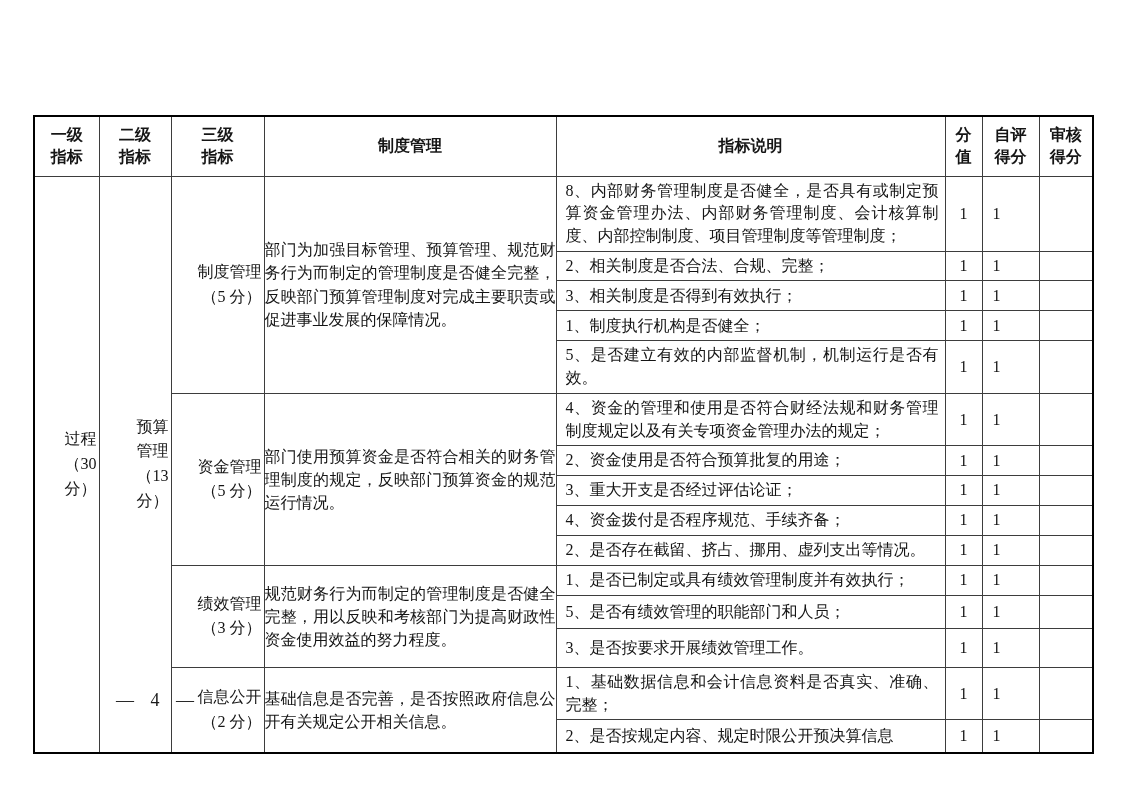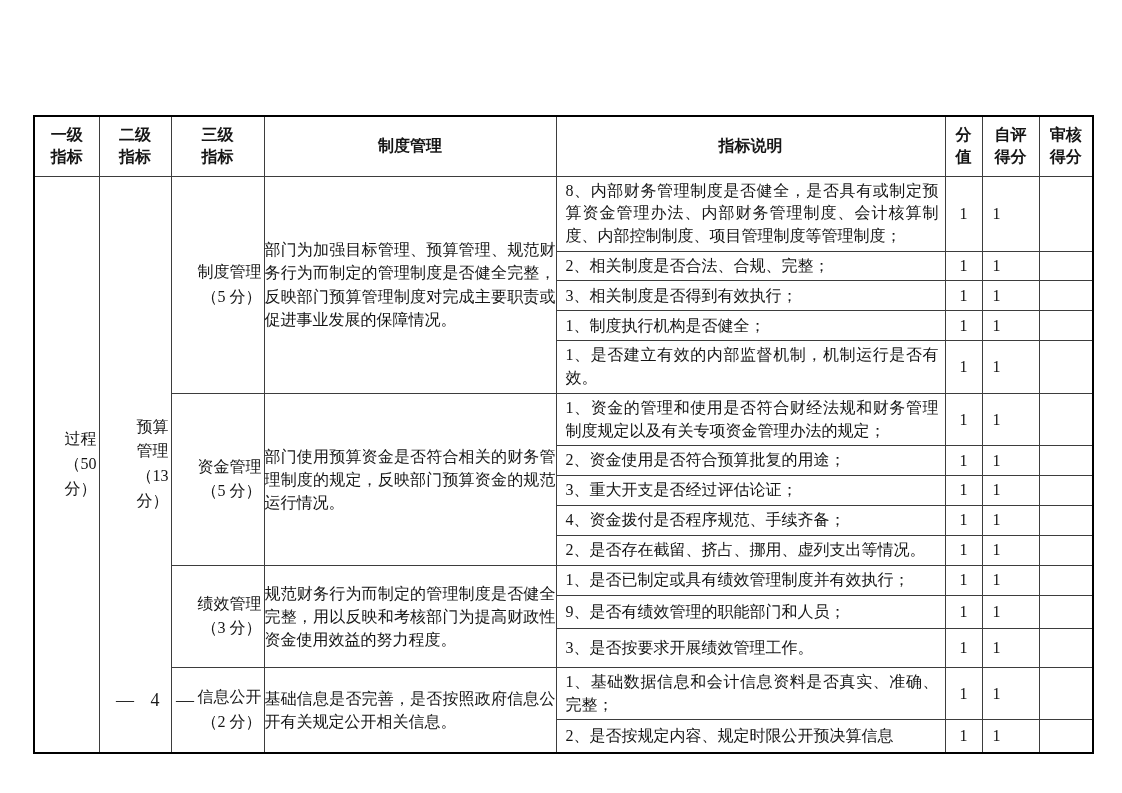--- a/index.html
+++ b/index.html
@@ -96,21 +96,21 @@
 值</th>
         <th class="hdr">自评
 得分</th>
         <th class="hdr">审核
 得分</th>
       </tr>
     </thead>
     <tbody>
       <tr style="height:67px">
         <td class="mid-cell" rowspan="15">过程
-（50 分）</td>
+（30 分）</td>
         <td class="mid-cell" rowspan="15">预算
 管理
 （13 分）</td>
         <td class="mid-cell" rowspan="5">制度管理
 （5 分）</td>
         <td class="content-cell" rowspan="5">部门为加强目标管理、预算管理、规范财务行为而制定的管理制度是否健全完整，反映部门预算管理制度对完成主要职责或促进事业发展的保障情况。</td>
         <td class="desc-cell">8、内部财务管理制度是否健全，是否具有或制定预算资金管理办法、内部财务管理制度、会计核算制度、内部控制制度、项目管理制度等管理制度；</td>
         <td class="score-cell">1</td>
         <td class="self-cell">1</td>
         <td class="review-cell"></td>
@@ -127,31 +127,31 @@
         <td class="self-cell">1</td>
         <td class="review-cell"></td>
       </tr>
       <tr style="height:30px">
         <td class="desc-cell">1、制度执行机构是否健全；</td>
         <td class="score-cell">1</td>
         <td class="self-cell">1</td>
         <td class="review-cell"></td>
       </tr>
       <tr style="height:28px">
-        <td class="desc-cell">1、是否建立有效的内部监督机制，机制运行是否有效。</td>
+        <td class="desc-cell">5、是否建立有效的内部监督机制，机制运行是否有效。</td>
         <td class="score-cell">1</td>
         <td class="self-cell">1</td>
         <td class="review-cell"></td>
       </tr>
 
       <tr style="height:47px">
         <td class="mid-cell" rowspan="5">资金管理
 （5 分）</td>
         <td class="content-cell" rowspan="5">部门使用预算资金是否符合相关的财务管理制度的规定，反映部门预算资金的规范运行情况。</td>
-        <td class="desc-cell">1、资金的管理和使用是否符合财经法规和财务管理制度规定以及有关专项资金管理办法的规定；</td>
+        <td class="desc-cell">4、资金的管理和使用是否符合财经法规和财务管理制度规定以及有关专项资金管理办法的规定；</td>
         <td class="score-cell">1</td>
         <td class="self-cell">1</td>
         <td class="review-cell"></td>
       </tr>
       <tr style="height:29px">
         <td class="desc-cell">2、资金使用是否符合预算批复的用途；</td>
         <td class="score-cell">1</td>
         <td class="self-cell">1</td>
         <td class="review-cell"></td>
       </tr>
@@ -177,21 +177,21 @@
       <tr style="height:30px">
         <td class="mid-cell" rowspan="3">绩效管理
 （3 分）</td>
         <td class="content-cell" rowspan="3">规范财务行为而制定的管理制度是否健全完整，用以反映和考核部门为提高财政性资金使用效益的努力程度。</td>
         <td class="desc-cell">1、是否已制定或具有绩效管理制度并有效执行；</td>
         <td class="score-cell">1</td>
         <td class="self-cell">1</td>
         <td class="review-cell"></td>
       </tr>
       <tr style="height:33px">
-        <td class="desc-cell">9、是否有绩效管理的职能部门和人员；</td>
+        <td class="desc-cell">5、是否有绩效管理的职能部门和人员；</td>
         <td class="score-cell">1</td>
         <td class="self-cell">1</td>
         <td class="review-cell"></td>
       </tr>
       <tr style="height:39px">
         <td class="desc-cell">3、是否按要求开展绩效管理工作。</td>
         <td class="score-cell">1</td>
         <td class="self-cell">1</td>
         <td class="review-cell"></td>
       </tr>

